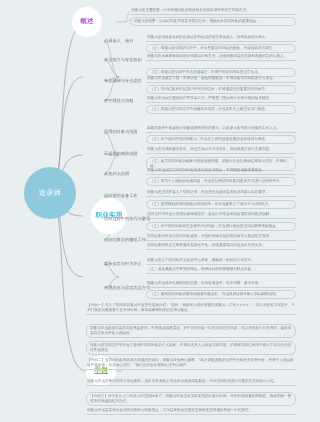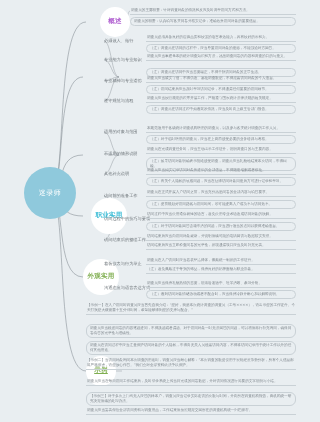--- a/index.html
+++ b/index.html
@@ -73,21 +73,21 @@
       <path d="M119,216 C111.5,216 111.5,196 104,196" fill="none" stroke="#8a9299" stroke-width="0.6" stroke-opacity="0.75"></path>
       <path d="M119,216 C111.5,216 111.5,219 104,219" fill="none" stroke="#8a9299" stroke-width="0.6" stroke-opacity="0.75"></path>
       <path d="M119,216 C111.5,216 111.5,240 104,240" fill="none" stroke="#8a9299" stroke-width="0.6" stroke-opacity="0.75"></path>
       <path d="M50,193 C66.5,193 54,277 83,277" fill="none" stroke="#8a9299" stroke-width="0.8" stroke-opacity="0.75"></path>
       <path d="M119,277 C111.5,277 111.5,264 104,264" fill="none" stroke="#8a9299" stroke-width="0.6" stroke-opacity="0.75"></path>
       <path d="M119,277 C111.5,277 111.5,288 104,288" fill="none" stroke="#8a9299" stroke-width="0.6" stroke-opacity="0.75"></path>
       <path d="M50,193 C68,193 54,371 86,371" fill="none" stroke="#8a9299" stroke-width="0.8" stroke-opacity="0.75"></path>
       <path d="M116,371 L122,371" fill="none" stroke="#8a9299" stroke-width="0.6" stroke-opacity="0.75"></path>
     </svg>
 <div class="root" style="left: 24px; top: 167px; width: 52px; height: 52px; background: rgb(143, 201, 220); color: rgb(255, 255, 255);">迷录师</div>
-    <div class="branch" style="left: 100px; top: 7px; width: 30px; height: 30px; color: rgb(176, 95, 208);">概述</div>
+    <div class="branch" style="left: 72px; top: 7px; width: 30px; height: 30px; color: rgb(176, 95, 208);">概述</div>
     <div class="leaf plain" style="left: 130px; top: 8px; width: 166px;">调查员的主要职责：针对调查对象的情况和反应及时调整访问方式和方法。</div>
     <div class="leaf boxed" style="left: 130px; top: 17px; width: 166px;">调查员的职责：认真填写各类问卷并核实记录；准确收集访问对象的重要信息。</div>
     <div class="sub" style="left: 104px; top: 41px;">必须做人、做行</div>
     <div class="leaf plain" style="left: 146px; top: 35px; width: 150px;">调查员必须具备良好的道德品质和较强的语言表达能力，具有较好的亲和力。</div>
     <div class="leaf boxed" style="left: 146px; top: 44px; width: 150px;">（注）调查员在访问的过程中，应当尊重访问对象的意愿，不能强迫对方回答。</div>
     <div class="sub" style="left: 104px; top: 60px;">专业能力与专业知识</div>
     <div class="leaf plain" style="left: 146px; top: 54px; width: 150px;">调查员应当掌握基本的统计调查知识和方法，熟悉调查问卷的内容和调查的目的与意义。</div>
     <div class="leaf boxed" style="left: 146px; top: 68px; width: 150px;">（注）调查员在访问中应当态度端正，不得干扰访问对象的正常生活。</div>
     <div class="sub" style="left: 104px; top: 81px;">专业精神与专业道德</div>
     <div class="leaf plain" style="left: 146px; top: 76px; width: 150px;">调查员应当诚实守信，不得伪造、篡改调查数据，不得泄露访问对象的个人信息。</div>
@@ -107,21 +107,20 @@
     <div class="branch" style="left: 91px; top: 198px; width: 36px; height: 36px; color: rgb(59, 188, 214);">职业实用</div>
     <div class="sub" style="left: 104px; top: 196px;">访问前的准备工作</div>
     <div class="leaf plain" style="left: 146px; top: 190px; width: 150px;">调查员在正式开展入户访问之前，应当充分熟悉问卷的全部内容与填答要求。</div>
     <div class="leaf boxed" style="left: 146px; top: 200px; width: 150px;">（注）提前规划好访问路线与访问时间，尽可能提高入户成功率与访问效率。</div>
     <div class="sub" style="left: 104px; top: 219px;">访问过程中的技巧与要领</div>
     <div class="leaf plain" style="left: 146px; top: 212px; width: 150px;">访问过程中应当使用通俗易懂的语言，避免使用专业术语造成访问对象的误解。</div>
     <div class="leaf boxed" style="left: 146px; top: 222px; width: 150px;">（注）对于访问对象回答含糊不清的问题，应当进行适当的追问以获得准确信息。</div>
     <div class="sub" style="left: 104px; top: 240px;">访问结束后的整理工作</div>
     <div class="leaf plain" style="left: 146px; top: 234px; width: 150px;">访问结束后应当向访问对象致谢，并说明后续可能的电话回访与数据核实安排。</div>
     <div class="leaf plain" style="left: 146px; top: 243px; width: 150px;">访问结束后应当立即检查问卷的完整性，发现遗漏项目应当及时补充完善。</div>
-    <div class="branch" style="left: 83px; top: 259px; width: 36px; height: 36px; color: rgb(127, 174, 79);">外观实用</div>
     <div class="sub" style="left: 104px; top: 264px;">着装仪表与行为举止</div>
     <div class="leaf plain" style="left: 146px; top: 258px; width: 150px;">调查员在入户访问时应当着装整洁得体，佩戴统一制发的工作证件。</div>
     <div class="leaf plain" style="left: 146px; top: 267px; width: 150px;">（注）避免佩戴过于夸张的饰品，保持良好的精神面貌与职业形象。</div>
     <div class="sub" style="left: 104px; top: 288px;">沟通态度与语言表达方式</div>
     <div class="leaf plain" style="left: 146px; top: 281px; width: 150px;">调查员应当保持礼貌热情的态度，说话语速适中、吐字清晰、条理分明。</div>
     <div class="leaf boxed" style="left: 146px; top: 290px; width: 150px;">（注）遇到访问对象情绪激动或者不配合时，应当保持冷静并耐心加以解释说明。</div>
     <div class="branch" style="left: 86px; top: 356px; width: 30px; height: 30px; color: rgb(127, 174, 79); text-decoration: underline;">示例</div>
     <div class="leaf plain" style="left: 86px; top: 303px; width: 210px;">【示例一】在入户访问时调查员应当首先自我介绍：“您好，我是本次统计调查的调查员（工号××××），请出示您的工作证件。今天打扰您大概需要十五分钟时间，希望能够得到您的支持与配合。”</div>
     <div class="leaf boxed" style="left: 86px; top: 324px; width: 210px;">调查员应当根据问卷的内容逐题提问，不得跳题或者漏题。对于访问对象一时无法回答的问题，可以稍后再行补充询问，确保问卷填答的完整性与准确性。</div>
     <div class="leaf boxed" style="left: 86px; top: 341px; width: 210px;">调查员在访问过程中应当注意保护访问对象的个人隐私，不得向无关人员透露访问内容，不得将访问记录用于统计工作以外的任何其他用途。</div>

